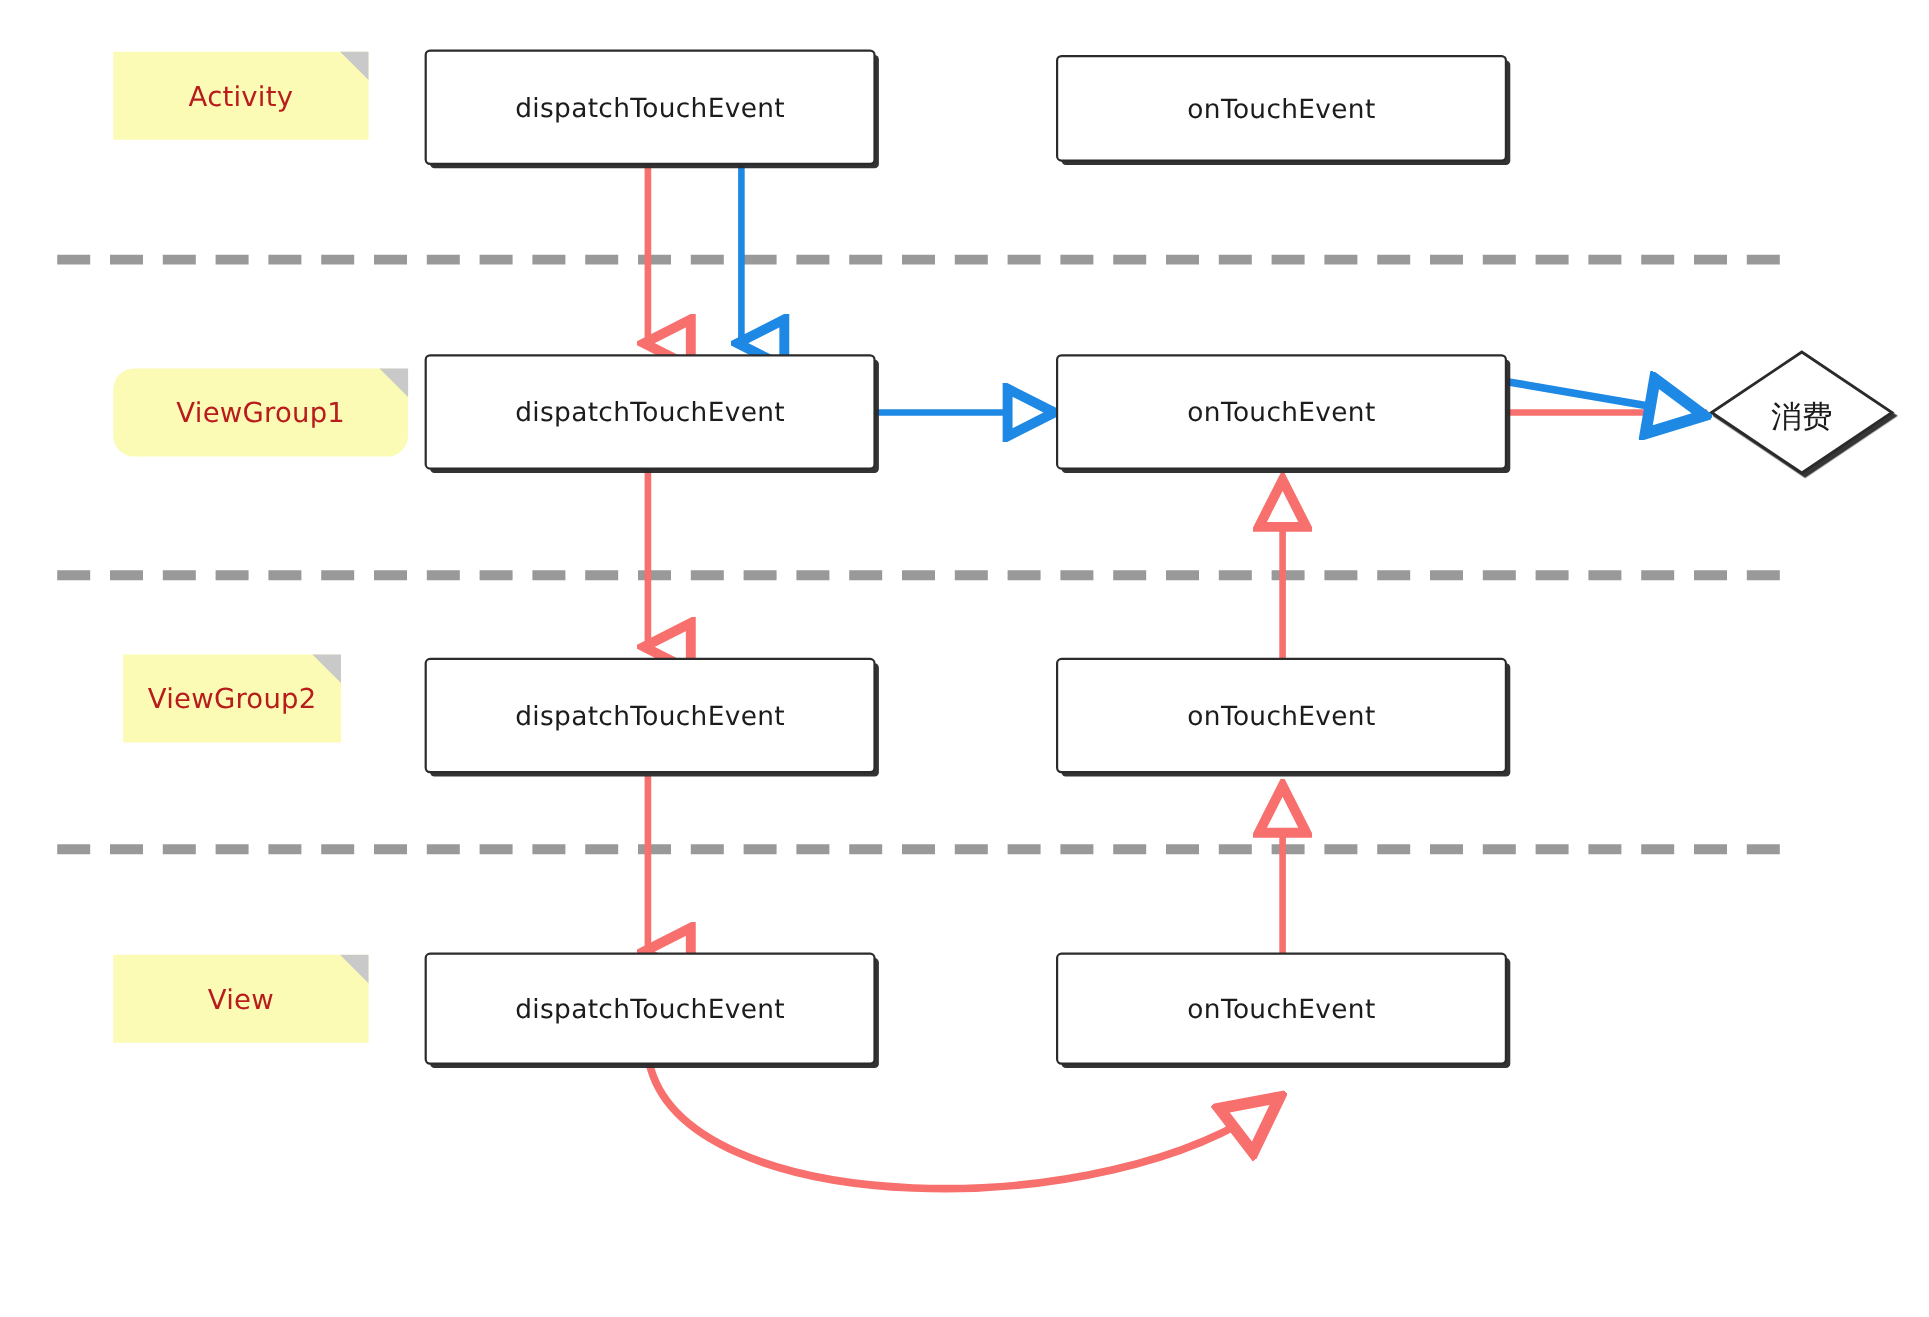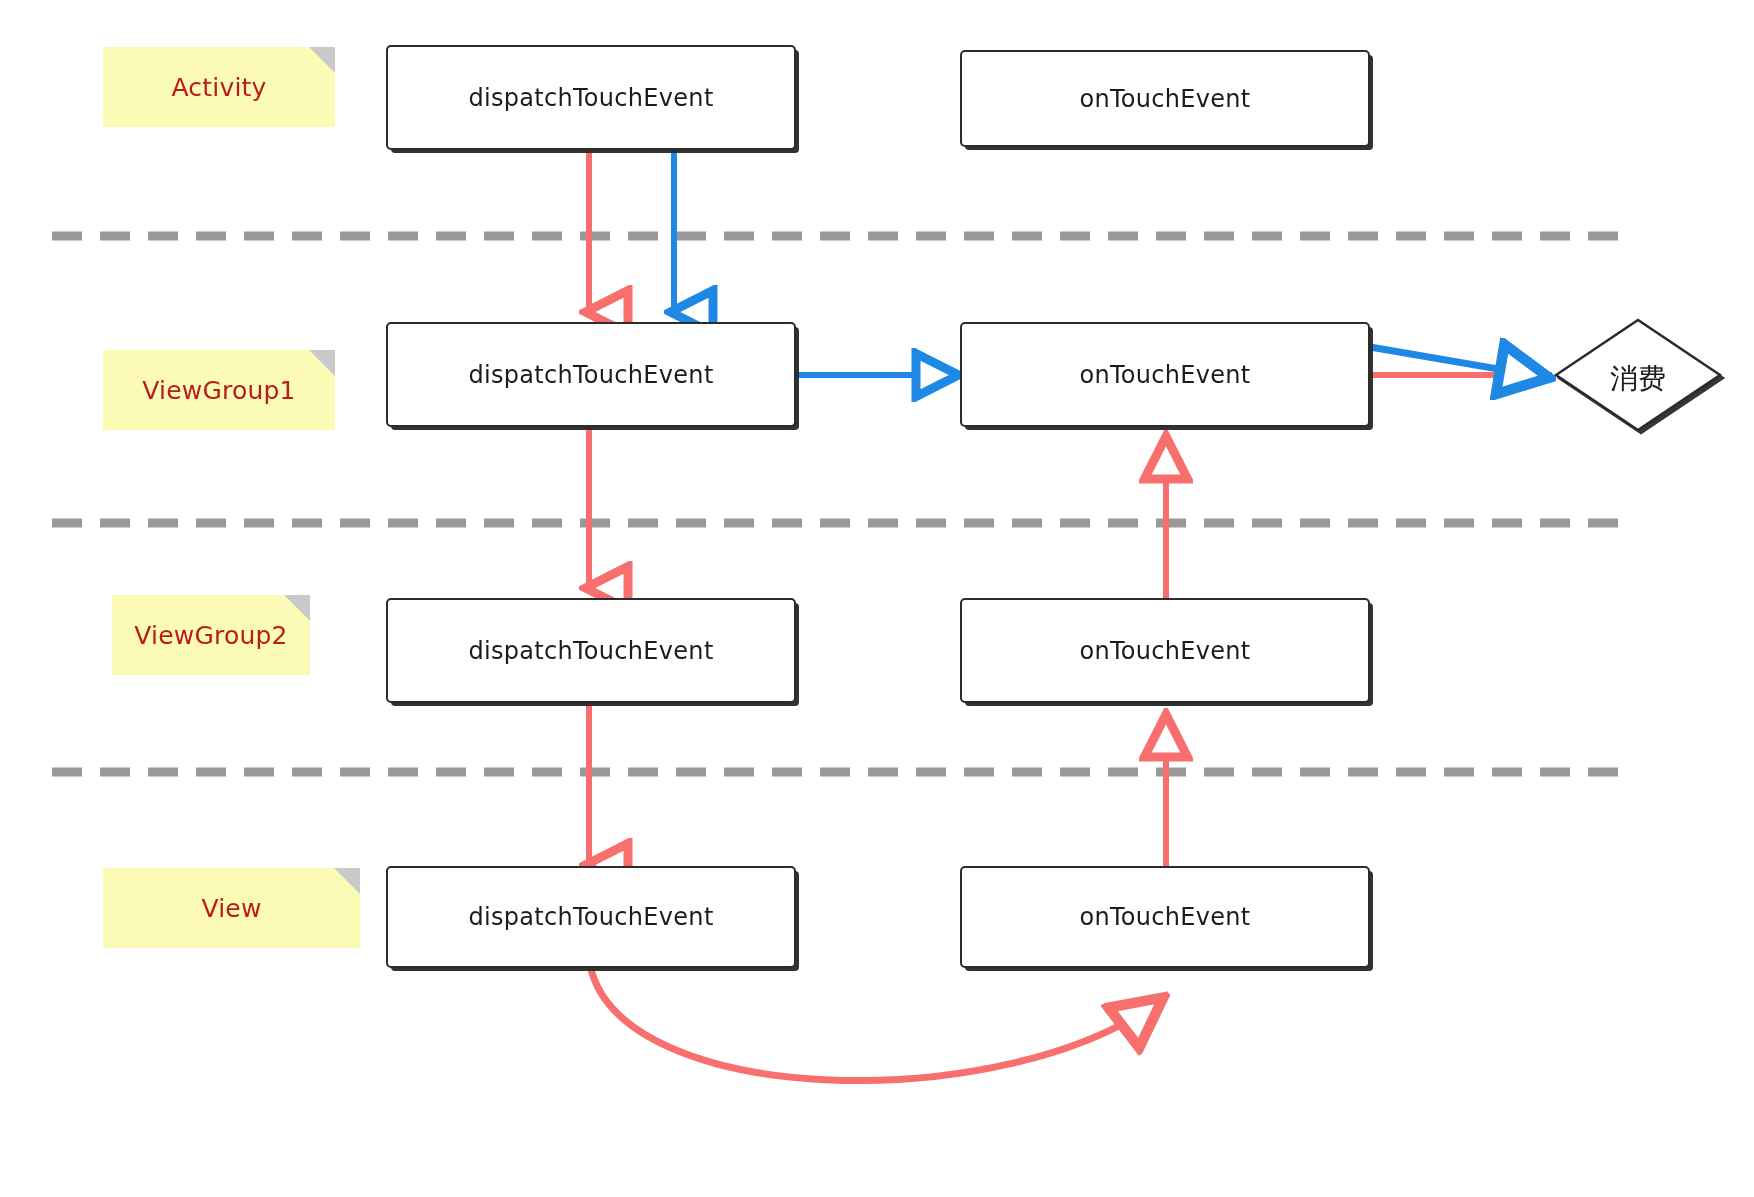--- a/index.html
+++ b/index.html
@@ -141,31 +141,31 @@
     <path d="M590,965 C620,1110 1010,1115 1160,1000" fill="none" stroke="#f8706d" stroke-width="7" stroke-linecap="round" marker-end="url(#arrow-red-any)"></path>
 
     <polygon points="1640,375 1722,320 1804,375 1722,430" transform="translate(-84,0)" fill="#ffffff" stroke="#2b2b2b" stroke-width="2.5" filter="url(#soft-shadow)"></polygon>
   </svg>
 
   <div class="note" style="left:103px; top:47px; width:232px; height:80px;">
     <span class="fold"></span>
     <span>Activity</span>
   </div>
 
-  <div class="note" style="left:103px; top:350px; width:232px; height:80px;">
+  <div class="note" style="left:103px; top:335px; width:268px; height:80px;border-radius:19px;">
     <span class="fold"></span>
     <span>ViewGroup1</span>
   </div>
 
   <div class="note" style="left:112px; top:595px; width:198px; height:80px;">
     <span class="fold"></span>
     <span>ViewGroup2</span>
   </div>
 
-  <div class="note" style="left:103px; top:868px; width:257px; height:80px;">
+  <div class="note" style="left:103px; top:868px; width:232px; height:80px;">
     <span class="fold"></span>
     <span>View</span>
   </div>
 
   <div class="box" style="left:386px; top:45px; width:410px; height:105px;">
     <span>dispatchTouchEvent</span>
   </div>
 
   <div class="box" style="left:960px; top:50px; width:410px; height:97px;">
     <span>onTouchEvent</span>

